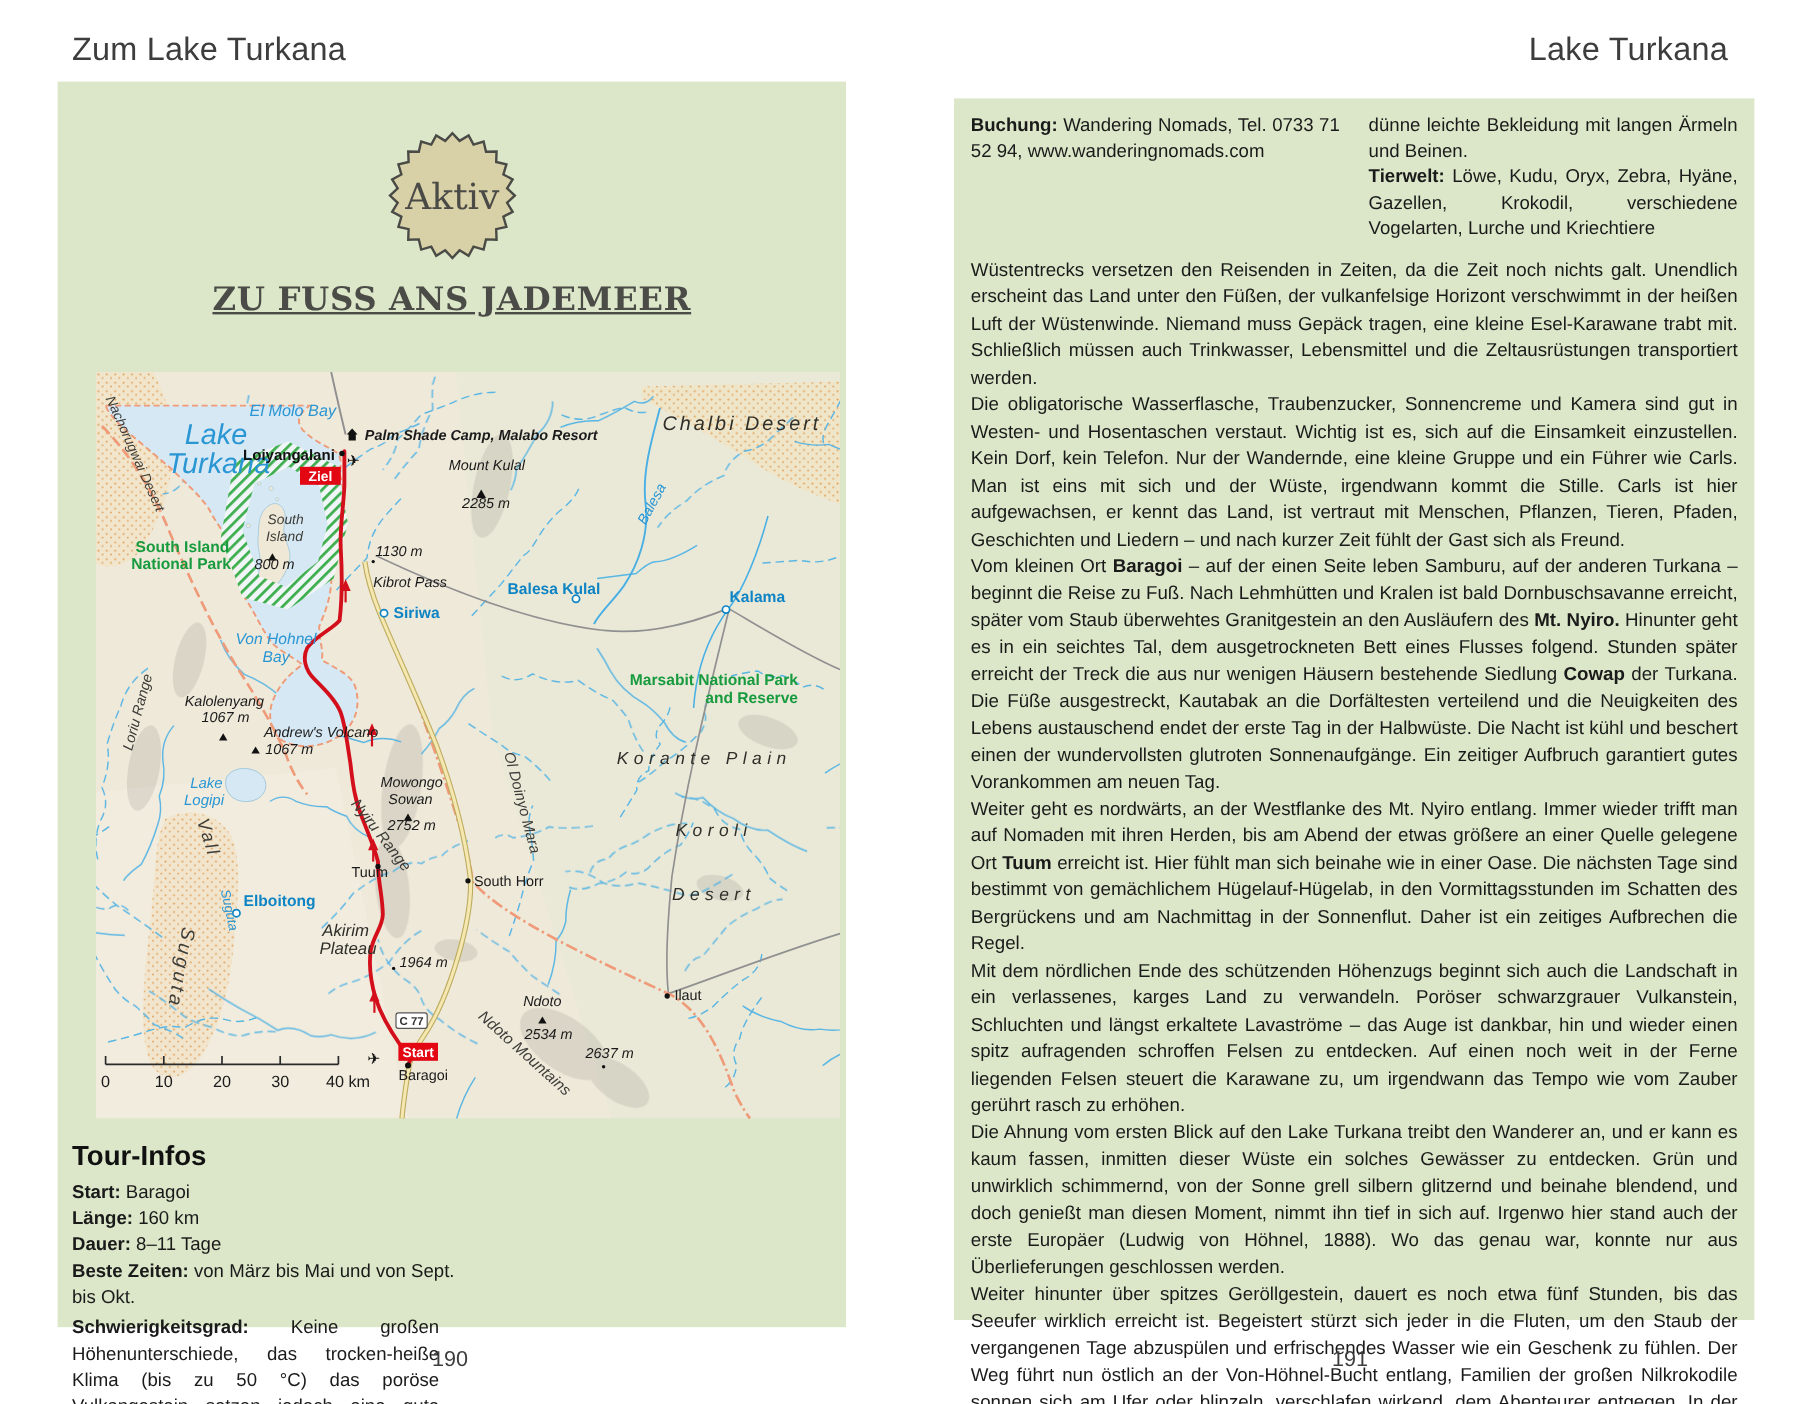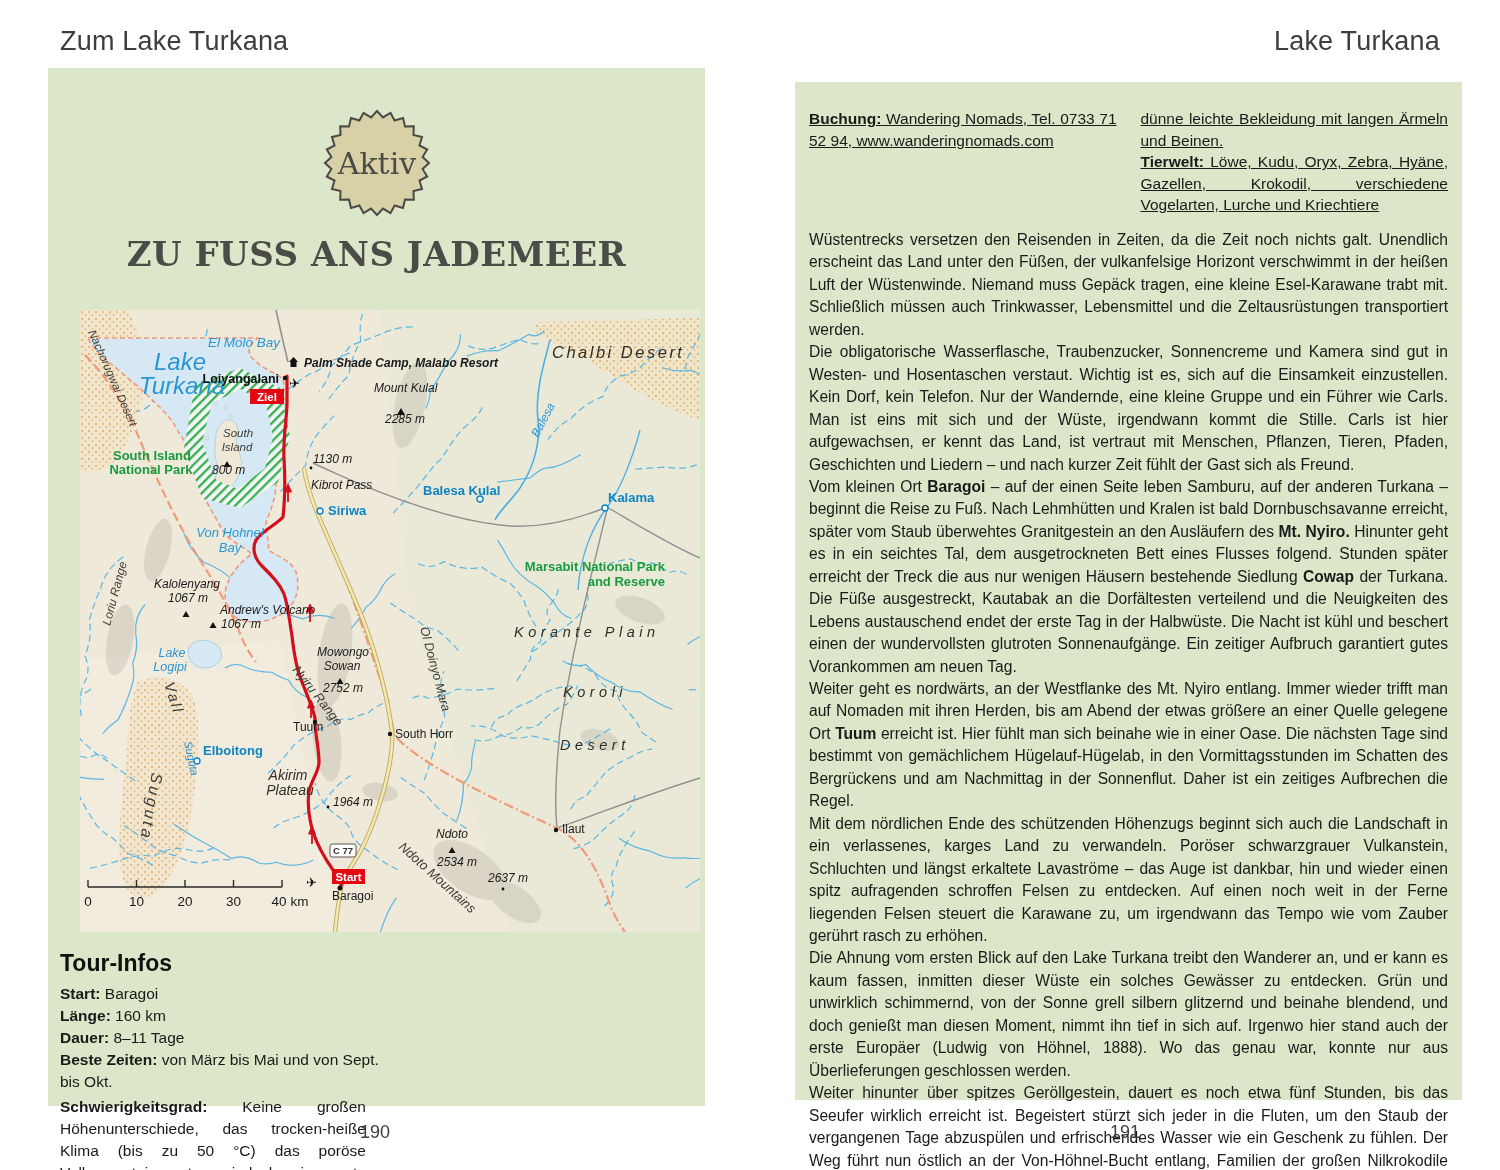--- a/index.html
+++ b/index.html
@@ -6,30 +6,30 @@
   body{width:1500px;height:1170px;position:relative;font-family:"Liberation Sans",sans-serif;color:#1a1a1a;}
   .runhead{position:absolute;top:26px;font-size:27px;color:#3d3d3d;letter-spacing:.2px;}
   .runhead.left{left:60px;}
   .runhead.right{right:60px;}
   .panel{position:absolute;background:#dbe7c8;}
   .panel-left{left:48px;top:68px;width:657px;height:1038px;}
   .panel-right{left:795px;top:82px;width:667px;height:1018px;}
   .seal{position:absolute;left:274px;top:40px;width:110px;height:110px;}
   .seal text{font-family:"DejaVu Serif",serif;}
   .title{position:absolute;left:0;top:166px;width:100%;margin:0;text-align:center;
-         font-family:"DejaVu Serif",serif;font-weight:bold;font-size:34px;color:#4b4b47;letter-spacing:.5px;}
+         font-family:"DejaVu Serif",serif;font-weight:bold;font-size:27px;color:#4b4b47;letter-spacing:.5px;text-decoration:underline;}
   .map-wrap{position:absolute;left:32px;top:242px;width:620px;height:622px;}
   svg{display:block;}
   svg text{font-family:"Liberation Sans",sans-serif;}
   .tourinfo{position:absolute;left:12px;top:882px;width:636px;display:flex;flex-direction:column;}
   .ti-left{width:330px;}
   .ti-left h2{margin:0 0 6px 0;font-size:23px;color:#111;}
   .ti-right{width:306px;text-align:justify;margin-top:3px;}
   .line{margin:0;font-size:15.5px;line-height:22px;}
-  .infoblock{display:flex;gap:24px;padding:26px 14px 0 14px;text-decoration:underline;}
+  .infoblock{display:flex;gap:24px;padding:12px 14px 0 14px;}
   .ib-col{flex:1;text-align:justify;}
   .ib-col .line{line-height:21.6px;}
   .bodytext{padding:13px 14px 0 14px;font-size:15.6px;line-height:22.45px;text-align:justify;}
   .bodytext p{margin:0;}
   .pagenum{position:absolute;top:1122px;width:750px;text-align:center;font-size:18px;color:#3d3d3d;}
   .pagenum.pn-left{left:0;}
   .pagenum.pn-right{left:750px;}
   
   .l-water{fill:#2a96d4;font-style:italic;}
   .l-lake{font-size:24px;}

